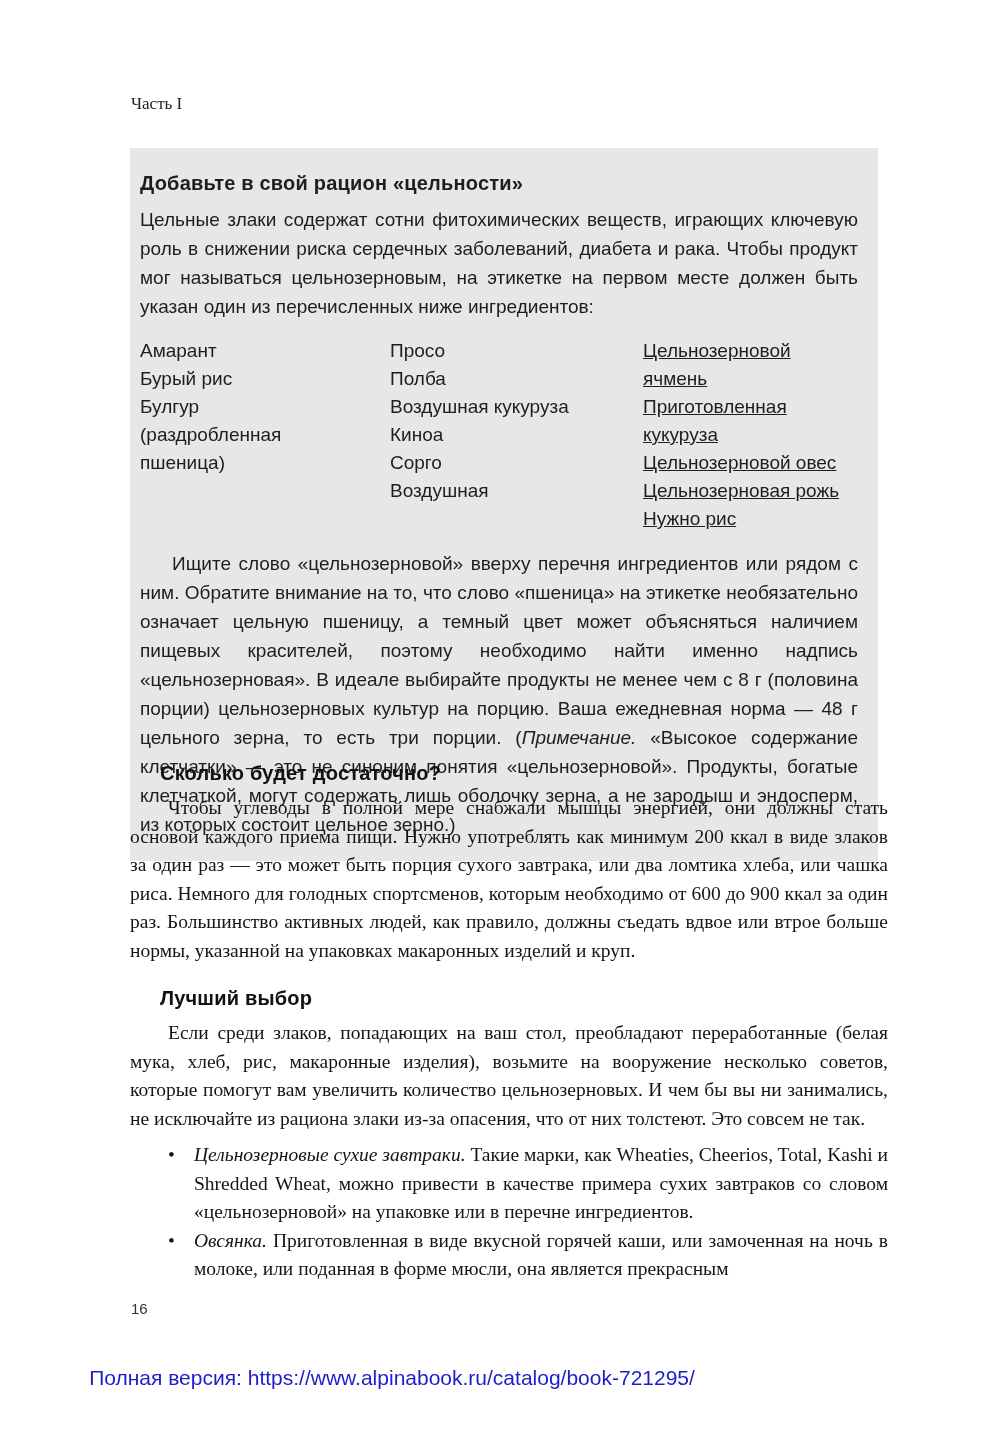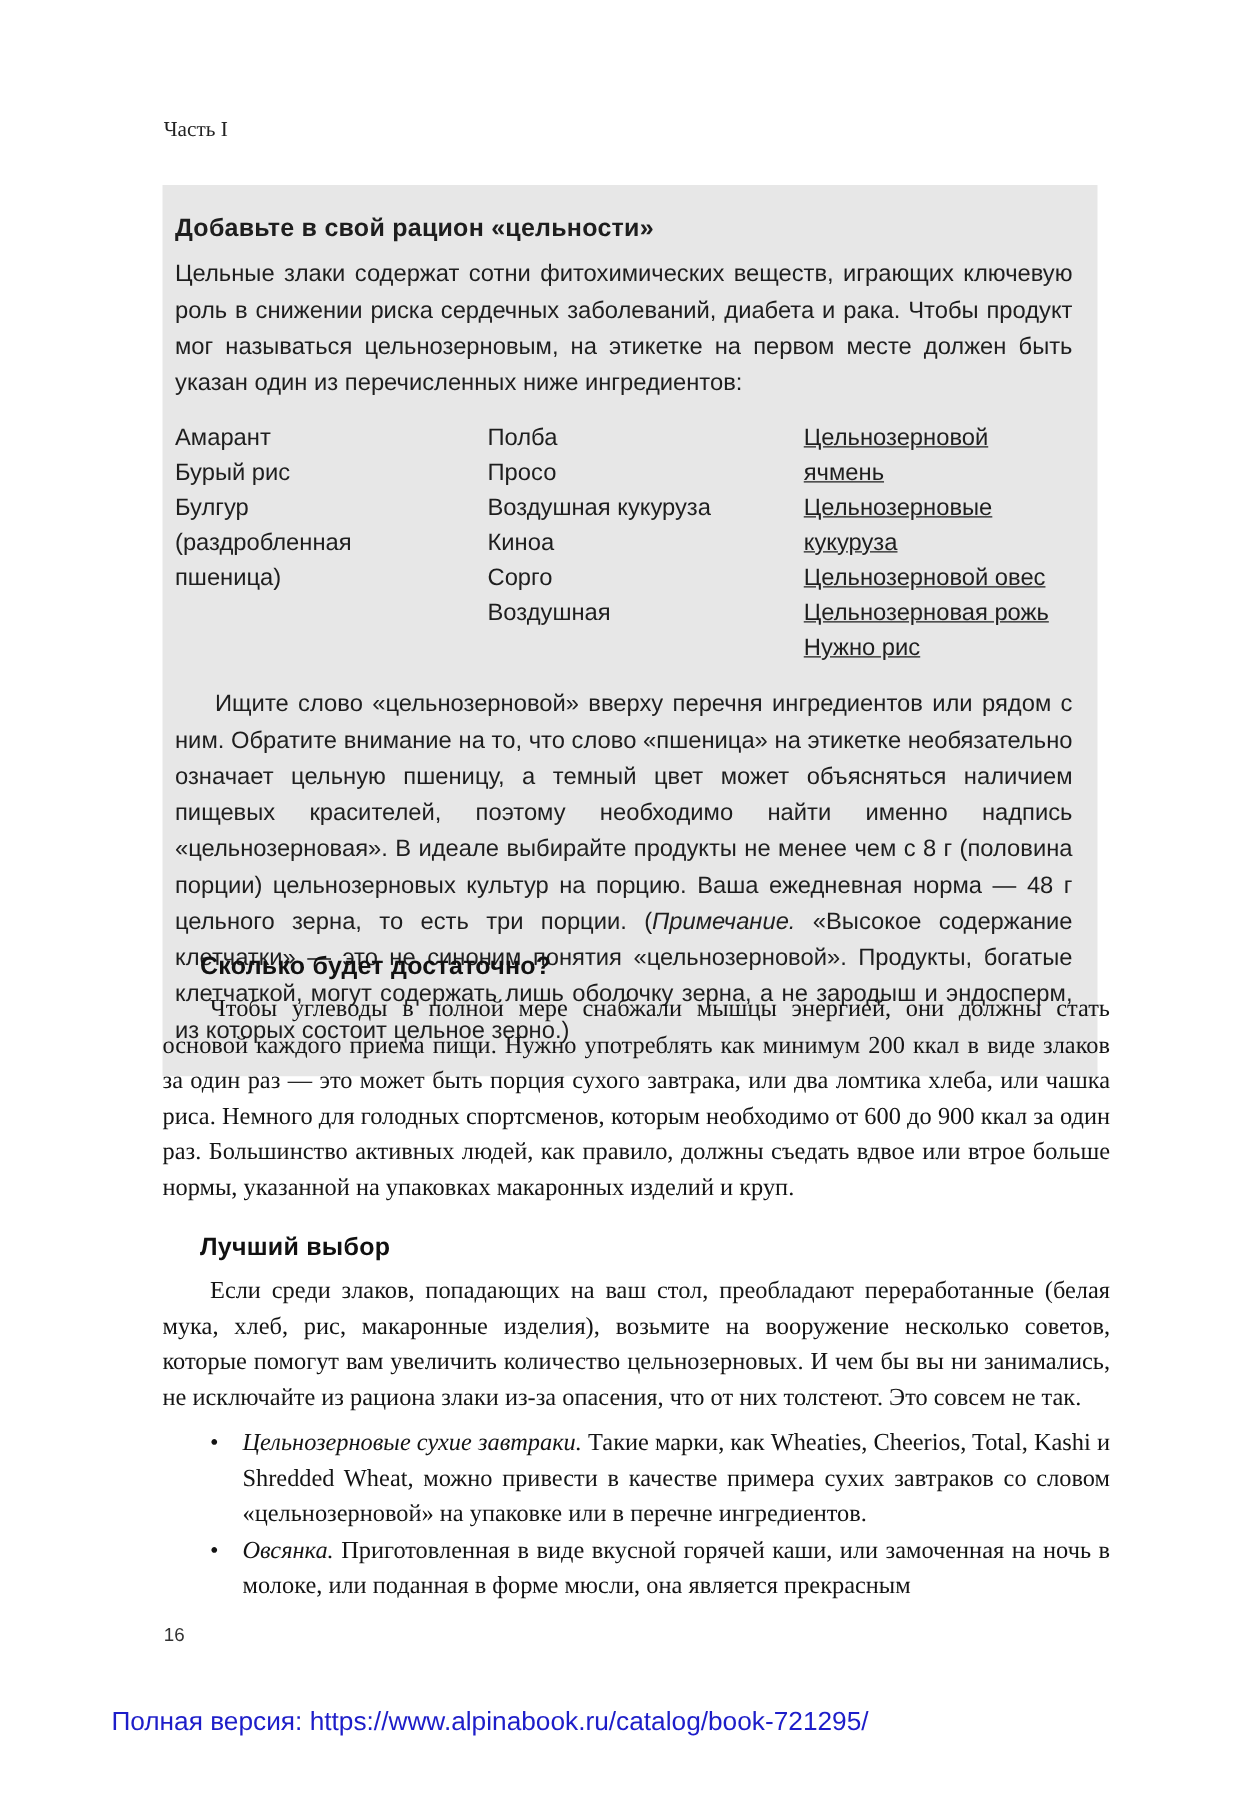--- a/index.html
+++ b/index.html
@@ -108,30 +108,30 @@
 
   <div class="grains">
     <div class="grain-col-1">
       <div>Амарант</div>
       <div>Бурый рис</div>
       <div>Булгур</div>
       <div>(раздробленная</div>
       <div>пшеница)</div>
     </div>
     <div class="grain-col-2">
+      <div>Просо</div>
       <div>Полба</div>
-      <div>Просо</div>
       <div>Воздушная кукуруза</div>
       <div>Киноа</div>
       <div>Сорго</div>
       <div>Воздушная</div>
     </div>
     <div class="grain-col-3">
       <div>Цельнозерновой ячмень</div>
-      <div>Цельнозерновые</div>
+      <div>Приготовленная</div>
       <div>кукуруза</div>
       <div>Цельнозерновой овес</div>
       <div>Цельнозерновая рожь</div>
       <div>Нужно рис</div>
     </div>
   </div>
 
   <p class="box-outro"><span>Ищите слово «цельнозерновой» вверху перечня ингредиентов или рядом с ним. Обратите внимание на то, что слово «пшеница» на этикетке необязательно означает цельную пшеницу, а темный цвет может объясняться наличием пищевых красителей, поэтому необходимо найти именно надпись «цельнозерновая». В идеале выбирайте продукты не менее чем с 8 г (половина порции) цельнозерновых культур на порцию. Ваша ежедневная норма — 48 г цельного зерна, то есть три порции. (</span><span class="note-italic">Примечание.</span><span> «Высокое содержание клетчатки» — это не синоним понятия «цельнозерновой». Продукты, богатые клетчаткой, могут содержать лишь оболочку зерна, а не зародыш и эндосперм, из которых состоит цельное зерно.)</span></p>
 </div>
 

